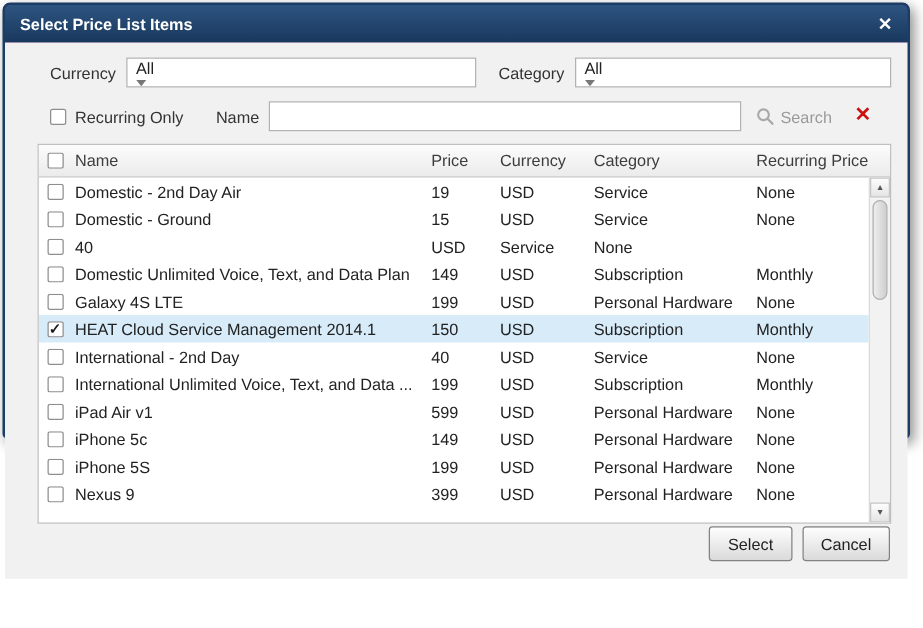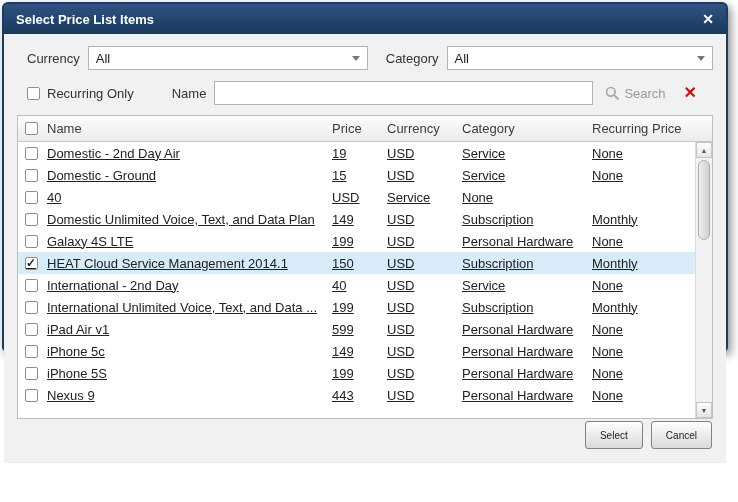--- a/index.html
+++ b/index.html
@@ -33,38 +33,38 @@
     justify-content: space-between;
     padding: 0 12px;
     color: #ffffff;
   }
   .titlebar .title { font-weight: bold; font-size: 13px; }
   .titlebar .close {
     font-weight: bold; font-size: 14px; cursor: pointer; line-height: 1;
   }
   .body {
     flex: 1;
-    padding: 10px 13px 0 13px;
+    padding: 10px 13px 0 26px;
     display: flex;
     flex-direction: column;
     background: #f1f1f1;
   }
   .frow { display: flex; align-items: center; }
   .frow1 { margin: 2px 0 11px 10px; }
   .frow2 { margin: 0 0 10px 10px; }
   .flabel { color: #333; margin-right: 8px; white-space: nowrap; }
   .select {
     height: 24px;
     background: #ffffff;
     border: 1px solid #b2b2b2;
     display: flex;
-    align-items: center;
     justify-content: space-between;
     padding: 0 7px;
     cursor: pointer;
+    flex-direction: column;
   }
   .select-currency { width: 280px; }
   .select-category { flex: 1; }
   .cat-label { margin-left: 18px; }
   .chevron {
     width: 0; height: 0;
     border-left: 4px solid transparent;
     border-right: 4px solid transparent;
     border-top: 5px solid #777;
   }
@@ -76,21 +76,21 @@
     display: inline-flex;
     align-items: center;
     justify-content: center;
     font-size: 12px;
     font-weight: bold;
     line-height: 12px;
     color: #1a1a1a;
     cursor: pointer;
     flex: none;
   }
-  .frow2 .flabel-rec { margin-left: 7px; margin-right: 12px; }
+  .frow2 .flabel-rec { margin-left: 7px; margin-right: 0; }
   .flabel-name { margin-left: 26px; }
   .name-input {
     flex: 1;
     height: 24px;
     border: 1px solid #b2b2b2;
     padding: 0 6px;
     font-family: "Liberation Sans", sans-serif;
     font-size: 13px;
     background: #ffffff;
     outline: none;
@@ -126,21 +126,21 @@
     height: 26px;
     background: linear-gradient(#fcfcfc, #ebebeb);
     border-bottom: 1px solid #c8c8c8;
     display: grid;
     grid-template-columns: 26px 285px 55px 75px 130px 1fr;
     align-items: center;
     padding-right: 17px;
     color: #3d3d3d;
   }
   .tbody-wrap { flex: 1; position: relative; }
-  .tbody { position: absolute; left: 0; top: 0; right: 17px; bottom: 0; overflow: hidden; text-decoration: underline; }
+  .tbody { position: absolute; left: 0; top: 0; right: 17px; bottom: 0; overflow: hidden; }
   .trow {
     height: 22px;
     display: grid;
     grid-template-columns: 26px 285px 55px 75px 130px 1fr;
     align-items: center;
     cursor: pointer;
   }
   .trow.selected { background: #d7ebf9; }
   .cell {
     padding-left: 3px;
@@ -189,21 +189,21 @@
     padding: 2px 1px 14px 0;
   }
   .btn {
     min-width: 58px;
     height: 28px;
     padding: 0 14px;
     background: linear-gradient(#fefefe, #dadada);
     border: 1px solid #828282;
     border-radius: 3px;
     font-family: "Liberation Sans", sans-serif;
-    font-size: 10px;
+    font-size: 13px;
     color: #222;
     cursor: pointer;
   }
   .search-svg { display: block; }
 </style>
 </head>
 <body>
 
 <div class="dialog">
 
@@ -362,21 +362,21 @@
               <span class="cell">199</span>
               <span class="cell">USD</span>
               <span class="cell">Personal Hardware</span>
               <span class="cell">None</span>
             </div>
             <div class="trow">
               <span class="cell cbcell">
                 <span class="checkbox"></span>
               </span>
               <span class="cell">Nexus 9</span>
-              <span class="cell">443</span>
+              <span class="cell">399</span>
               <span class="cell">USD</span>
               <span class="cell">Personal Hardware</span>
               <span class="cell">None</span>
             </div>
           </div>
         <div class="vscroll">
           <span class="sb-btn">▲</span>
           <span class="sb-track">
             <span class="sb-thumb"></span>
           </span>

